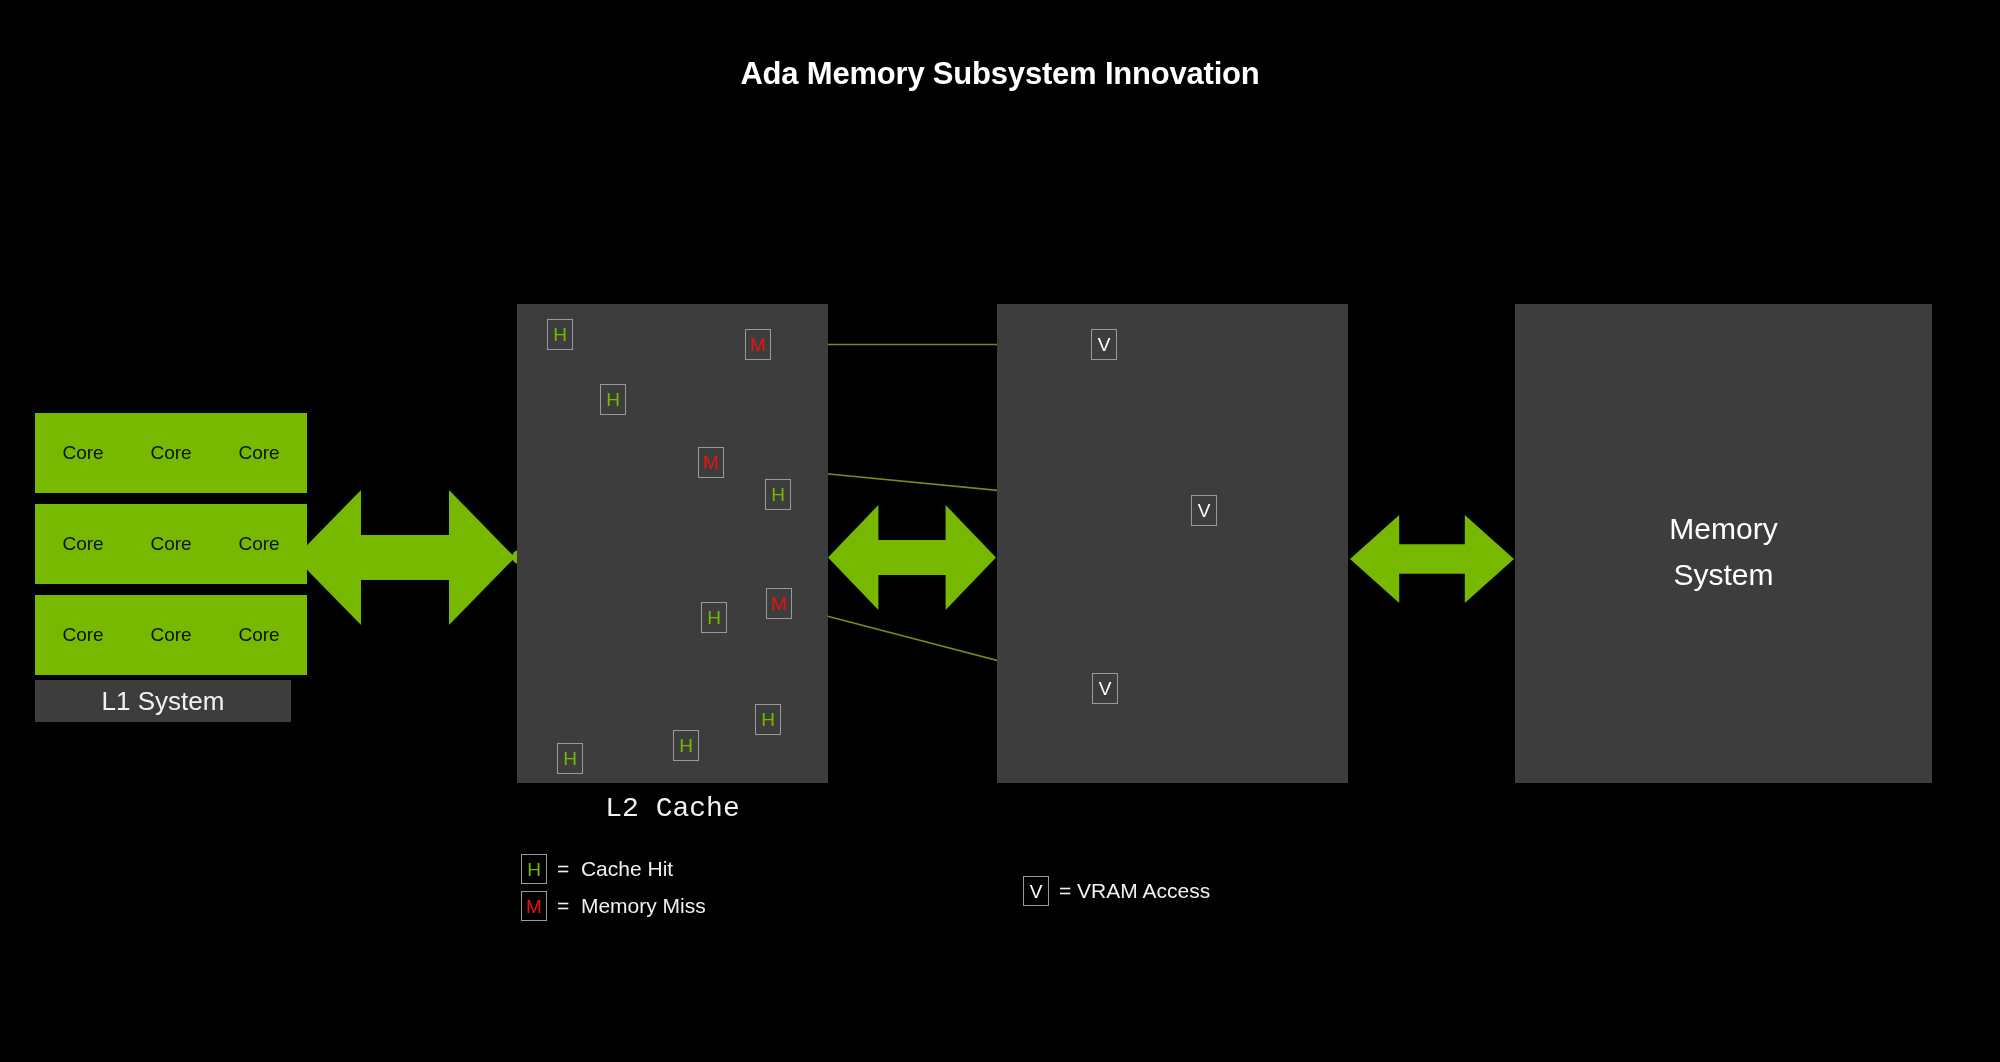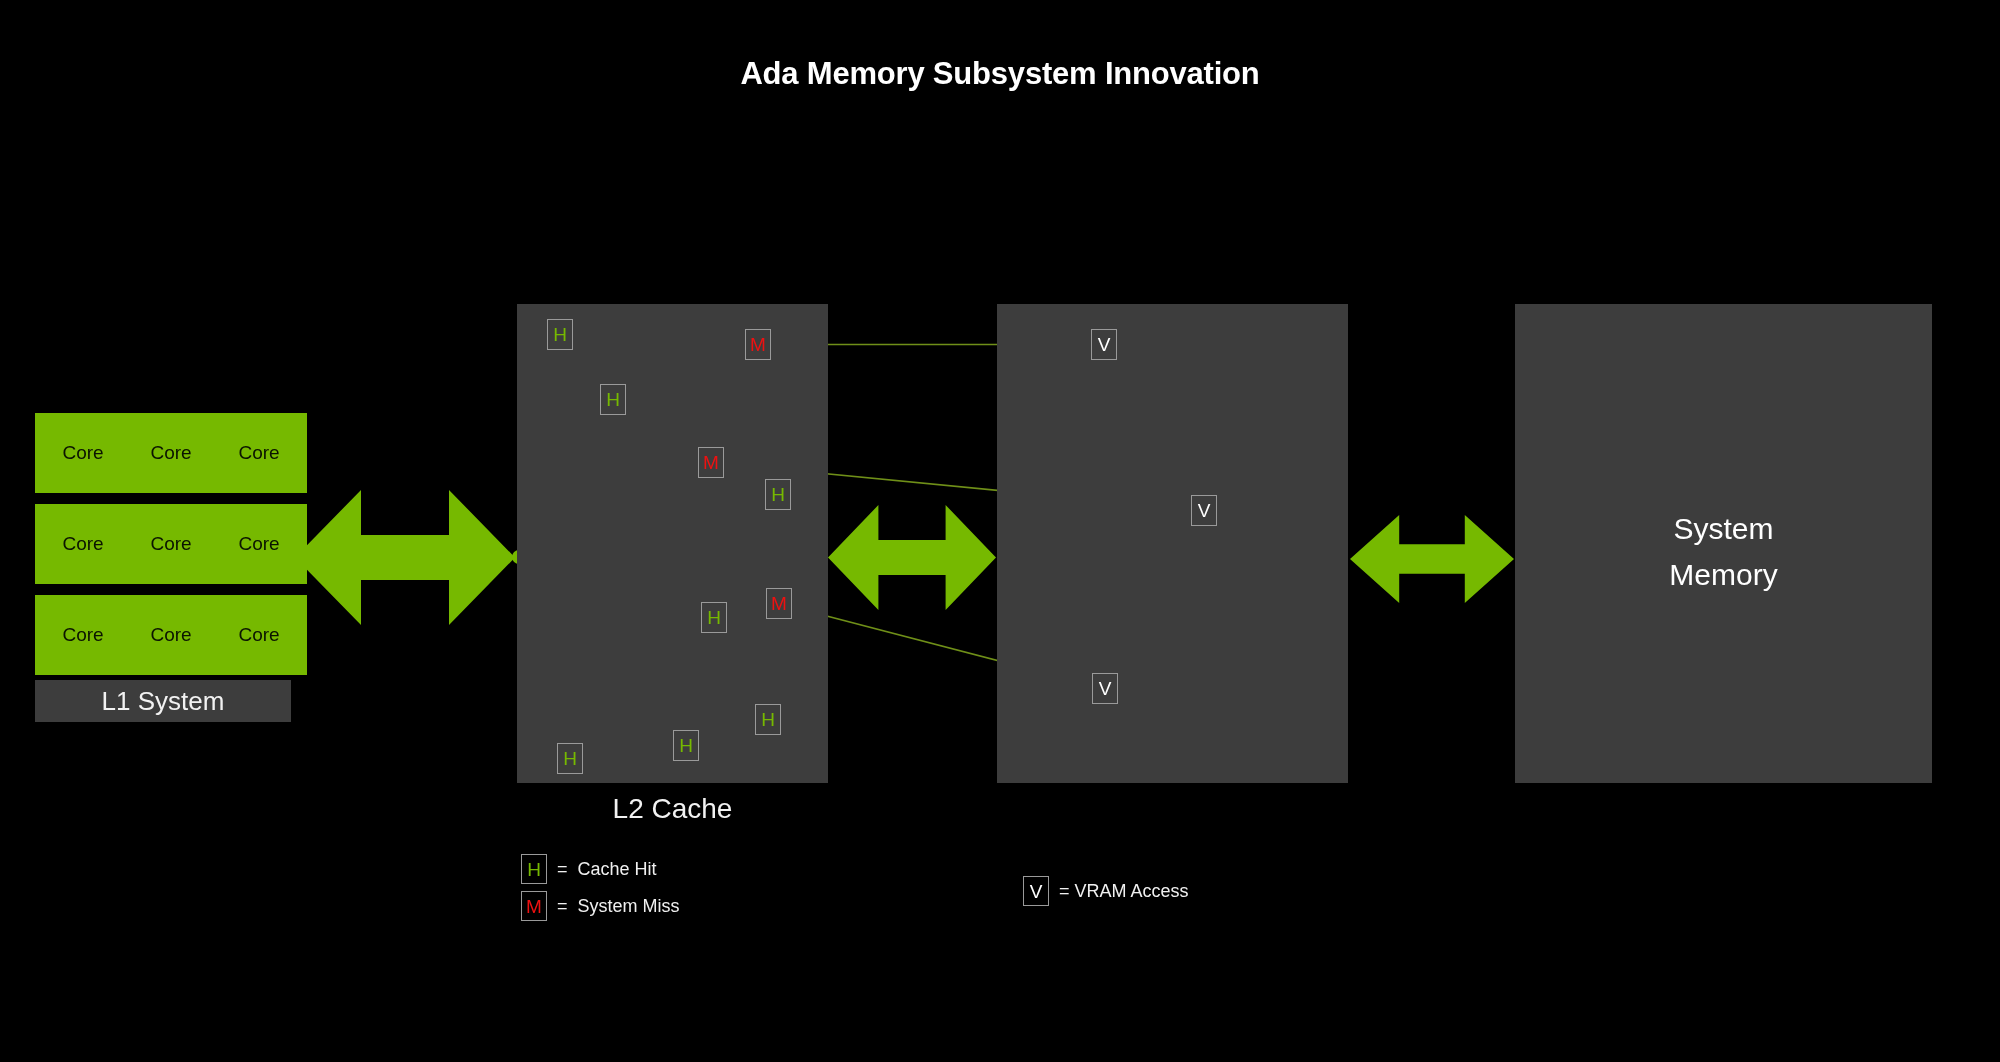--- a/index.html
+++ b/index.html
@@ -81,21 +81,21 @@
   #panel-vram { left: 997px;  top: 304px; width: 351px;  height: 479px; }
   #panel-sysmem { left: 1515px; top: 304px; width: 417px; height: 479px; }
 
   .panel-label {
     position: absolute;
     color: #f2f2f2;
     font-size: 28px;
     text-align: center;
     font-family: "Liberation Sans", sans-serif;
   }
-  #label-l2   { left: 517px; top: 793px; width: 311px; }
+  #label-l2   { left: 517px; top: 793px; width: 311px; font-family: Liberation Mono, monospace; }
   #label-vram { left: 997px; top: 793px; width: 351px; }
 
   #sysmem-text {
     position: absolute;
     left: 1515px;
     top: 506px;
     width: 417px;
     text-align: center;
     color: #ffffff;
     font-size: 30px;
@@ -148,21 +148,21 @@
     justify-content: center;
     font-size: 19px;
     font-family: "Liberation Sans", sans-serif;
     line-height: 1;
   }
   .legend-swatch.hit  { color: #76b900; }
   .legend-swatch.miss { color: #ee1111; }
   .legend-swatch.vram { color: #ffffff; }
   .legend-text {
     color: #f0f0f0;
-    font-size: 18px;
+    font-size: 21px;
     margin-left: 10px;
     white-space: pre;
     font-family: "Liberation Sans", sans-serif;
   }
   #legend-hit   { left: 521px; top: 854px; }
   #legend-miss  { left: 521px; top: 891px; }
   #legend-vaccess { left: 1023px; top: 876px; }
 </style>
 </head>
 <body>
@@ -217,22 +217,22 @@
       <div class="core-cell" style="left: 176px; top: 182px;">Core</div>
     </div>
   <div id="l1-cache">L1 System</div>
 
   <div class="panel" id="panel-l2"></div>
   <div class="panel" id="panel-vram"></div>
   <div class="panel" id="panel-sysmem"></div>
 
   <div class="panel-label" id="label-l2">L2 Cache</div>
   <div id="sysmem-text">
+    <div>Memory</div>
     <div>System</div>
-    <div>Memory</div>
   </div>
 
   <div id="markers-layer">
       <div class="marker hit" style="left: 547px; top: 319px;">H</div>
       <div class="marker miss" style="left: 745px; top: 329px;">M</div>
       <div class="marker hit" style="left: 600px; top: 384px;">H</div>
       <div class="marker miss" style="left: 698px; top: 447px;">M</div>
       <div class="marker hit" style="left: 765px; top: 479px;">H</div>
       <div class="marker miss" style="left: 766px; top: 588px;">M</div>
       <div class="marker hit" style="left: 701px; top: 602px;">H</div>
@@ -243,20 +243,20 @@
       <div class="marker vram" style="left: 1191px; top: 495px;">V</div>
       <div class="marker vram" style="left: 1092px; top: 673px;">V</div>
     </div>
 
   <div class="legend-row" id="legend-hit">
     <span class="legend-swatch hit">H</span>
     <span class="legend-text"><span>=</span>&nbsp;&nbsp;<span>Cache Hit</span></span>
   </div>
   <div class="legend-row" id="legend-miss">
     <span class="legend-swatch miss">M</span>
-    <span class="legend-text"><span>=</span>&nbsp;&nbsp;<span>System Miss</span></span>
+    <span class="legend-text"><span>=</span>&nbsp;&nbsp;<span>Memory Miss</span></span>
   </div>
   <div class="legend-row" id="legend-vaccess">
     <span class="legend-swatch vram">V</span>
     <span class="legend-text">= VRAM Access</span>
   </div>
 
 </div>
 
 </body></html>

